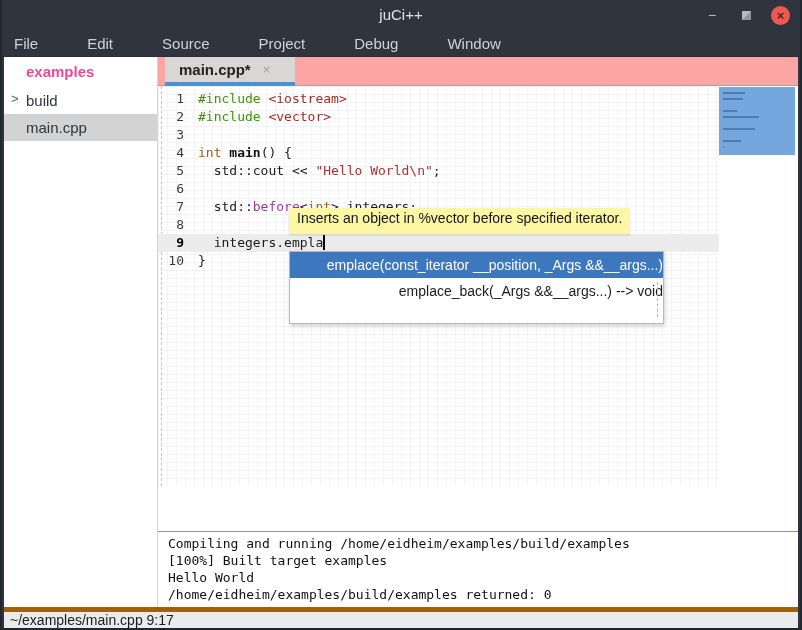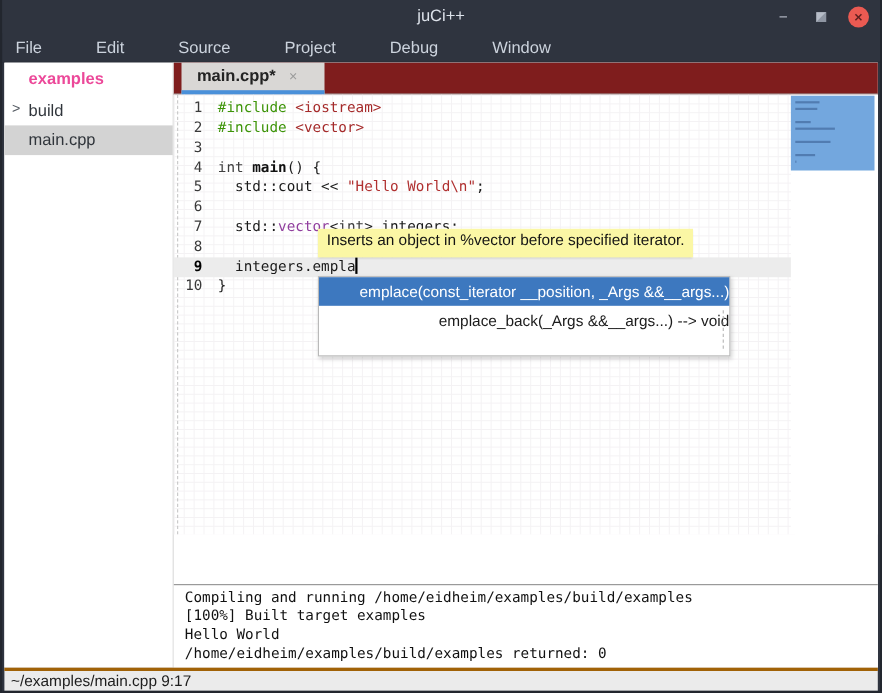--- a/index.html
+++ b/index.html
@@ -27,40 +27,40 @@
   
   .sidebar { width:154px; background:#ffffff; border-right:1px solid #d5d5d5; flex:none; }
   .sidebar-header { color:#ec4899; font-size:15px; font-weight:bold; padding:6px 0 7px 8px;margin-left:14px; }
   .side-item { height:27px; display:flex; align-items:center; font-size:15px; color:#30353b; position:relative; }
   .side-item .chevron { position:absolute; left:7px; top:4px; color:#555b63; font-size:13px; }
   .side-item .label { padding-left:22px; }
   .side-item.selected { background:#d3d3d3; }
   
   .rightcol { flex:1; position:relative; background:#fff; }
   
-  .tabbar { position:absolute; top:0; left:0; right:0; height:29px; background:#7f1d1d; border-bottom:1px solid #a5a5a5; }
+  .tabbar { position:absolute; top:0; left:0; right:0; height:29px; background:#fca5a5; border-bottom:1px solid #a5a5a5; }
   .tab { position:absolute; left:7px; top:0; width:130px; height:29px; background:#d9d7d5;
     border-bottom:4px solid #4a90d9; display:flex; align-items:center; padding-left:14px; }
   .tab-label { font-size:15px; font-weight:bold; color:#232323; }
   .tab-close { margin-left:12px; color:#9b9b9b; font-size:13px; }
   
   .editor { position:absolute; top:29px; left:0; right:0; height:400px; background:#fff; overflow:hidden; }
   .gridarea { position:absolute; left:0; top:0; width:565px; height:400px;
     background-image: linear-gradient(#f4f2f4 1px, transparent 1px), linear-gradient(90deg, #f4f2f4 1px, transparent 1px);
     background-size: 9px 8px; }
   .paned-divider { position:absolute; left:3px; top:0; bottom:0; width:0; border-left:1px dashed #c6c6c6; }
   .code-lines { position:absolute; left:0; top:4px; width:565px; }
   .code-row { display:flex; height:18px; line-height:18px; font-family:"DejaVu Sans Mono", monospace; font-size:13px; }
   .code-row.current { background:#ececec; }
   .lnum { width:32px; padding-right:6px; text-align:right; color:#3a3a3a; flex:none; }
   .code-row.current .lnum { font-weight:bold; color:#000; }
   .code-text { padding-left:8px; white-space:pre; color:#1a1a1a; }
   .tok-pp  { color:#3d9408; }
   .tok-inc { color:#a52a2a; }
-  .tok-kw  { color:#404040; }
+  .tok-kw  { color:#a16207; }
   .tok-fn  { color:#111; font-weight:bold; }
   .tok-str { color:#b03030; }
   .tok-cls { color:#913f9e; }
   .cursor { display:inline-block; width:2px; height:15px; background:#000; vertical-align:-3px; }
   
   .minimap { position:absolute; right:0; top:0; width:79px; height:400px; background:#ffffff; }
   .minimap-overlay { position:absolute; left:0; top:1px; width:76px; height:68px; background:#73a7de; padding:5px 0 0 4px; }
   .mini-line { height:2px; margin-bottom:4px; background:rgba(25,55,105,0.38); }
   
   .doc-tooltip { position:absolute; left:131px; top:122px; height:26px; background:#fbf7a5;
@@ -69,21 +69,21 @@
     border:1px solid #b9b9b9; box-shadow:1px 2px 4px rgba(0,0,0,0.18); z-index:6;text-align:right; }
   .completion::after { content:""; position:absolute; right:5px; top:30px; bottom:6px; border-left:1px dashed #b5b5b5; }
   .comp-item { height:26px; line-height:26px; padding-left:8px; font-size:14px; color:#1c1c1c; white-space:nowrap; overflow:hidden; }
   .comp-item.sel { background:#3d78bf; color:#ffffff; }
   
   .output { position:absolute; left:0; right:0; top:429px; bottom:0; background:#fff; border-top:1px solid #8f8f8f;
     padding:3px 0 0 10px;margin-top:45px; }
   .out-line { font-family:"DejaVu Sans Mono", monospace; font-size:13px; line-height:17px; color:#111; white-space:pre; }
   
   .statusbar { position:absolute; left:2px; right:2px; bottom:2px; height:21px; background:#ebebeb;
-    border-top:3px solid #a16207; display:flex; align-items:center; padding-left:6px; }
+    border-top:5px solid #a16207; display:flex; align-items:flex-end; padding-left:6px; }
   .status-text { font-size:14px; color:#1d1d1d; }
   .bottom-border { position:absolute; left:0; right:0; bottom:0; height:2px; background:#22262e; }
 </style>
 </head>
 <body>
 
 <div class="window">
 
   <div class="titlebar">
     <div class="title">juCi++</div>
@@ -157,21 +157,21 @@
             <div class="code-row">
               <div class="lnum">5</div>
               <div class="code-text"><span class="tok-plain">  std::cout &lt;&lt; </span><span class="tok-str">"Hello World\n"</span><span class="tok-plain">;</span></div>
             </div>
             <div class="code-row">
               <div class="lnum">6</div>
               <div class="code-text"></div>
             </div>
             <div class="code-row">
               <div class="lnum">7</div>
-              <div class="code-text"><span class="tok-plain">  std::</span><span class="tok-cls">vector</span><span class="tok-plain">&lt;</span><span class="tok-kw">int</span><span class="tok-plain">&gt; integers;</span></div>
+              <div class="code-text"><span class="tok-plain">  std::</span><span class="tok-cls">before</span><span class="tok-plain">&lt;</span><span class="tok-kw">int</span><span class="tok-plain">&gt; integers;</span></div>
             </div>
             <div class="code-row">
               <div class="lnum">8</div>
               <div class="code-text"></div>
             </div>
             <div class="code-row current">
               <div class="lnum">9</div>
               <div class="code-text"><span class="tok-plain">  integers.empla</span><span class="cursor"></span></div>
             </div>
             <div class="code-row">

